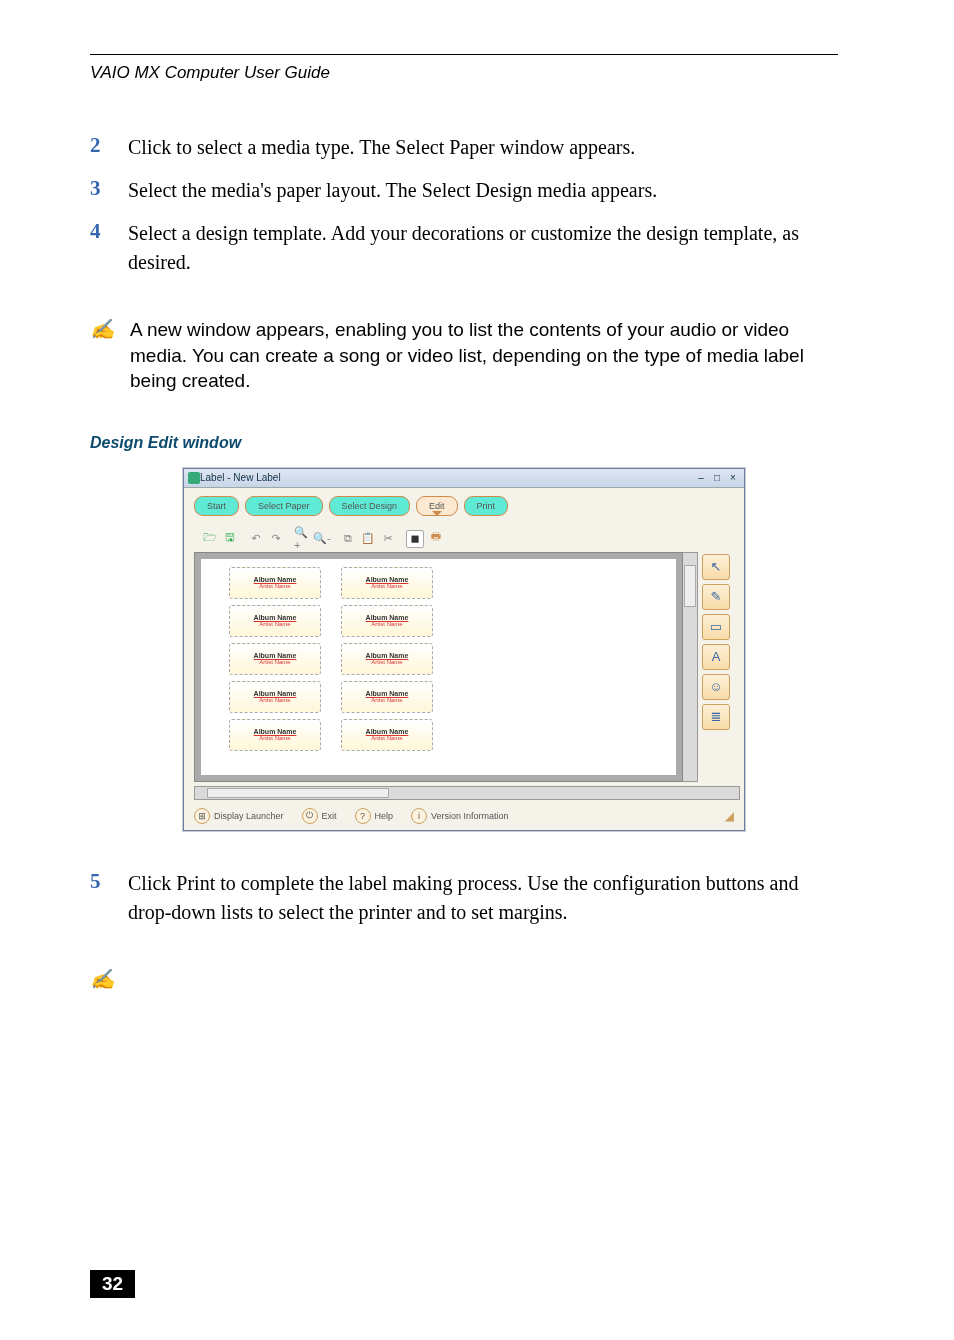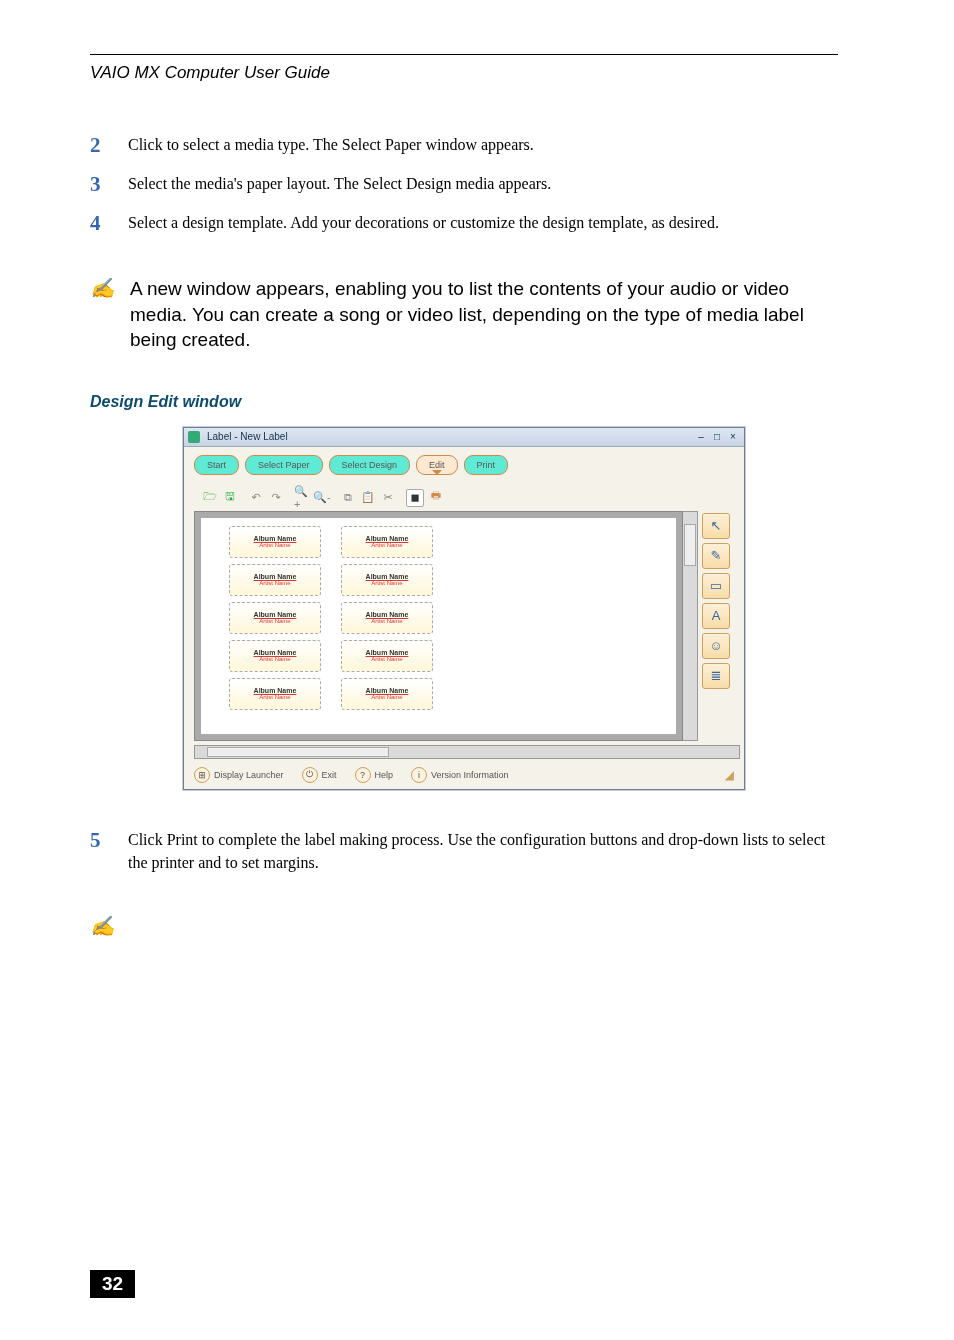--- a/index.html
+++ b/index.html
@@ -38,21 +38,21 @@
   }
   .step-num {
     font-family: "Times New Roman", serif;
     font-weight: bold;
     color: #3666b0;
     font-size: 21px;
     width: 38px;
     flex: 0 0 38px;
   }
   .step-txt {
-    font-size: 16px;
+    font-size: 20px;
     line-height: 1.45;
   }
   .note-row {
     display: flex;
     align-items: flex-start;
     margin-bottom: 40px;
   }
   .note-icon {
     width: 40px;
     flex: 0 0 40px;
@@ -91,21 +91,21 @@
   }
   .titlebar {
     height: 18px;
     background: linear-gradient(#dfe6f2, #c8d4e8);
     display: flex;
     align-items: center;
     justify-content: space-between;
     padding: 0 4px;
     border-bottom: 1px solid #9aa;
   }
-  .titlebar-left { display: flex; gap: 7px; }
+  .titlebar-left { display: flex; gap: 0; }
   .tb-icon {
     width: 12px; height: 12px; background: #3a7; border-radius: 2px;
   }
   .tb-title { font-size: 10px; color: #134; }
   .tb-ctrls { display: flex; gap: 2px; }
   .tb-btn {
     width: 14px; height: 12px;
     display: flex; align-items: center; justify-content: center;
     font-size: 10px; color: #134;
   }

